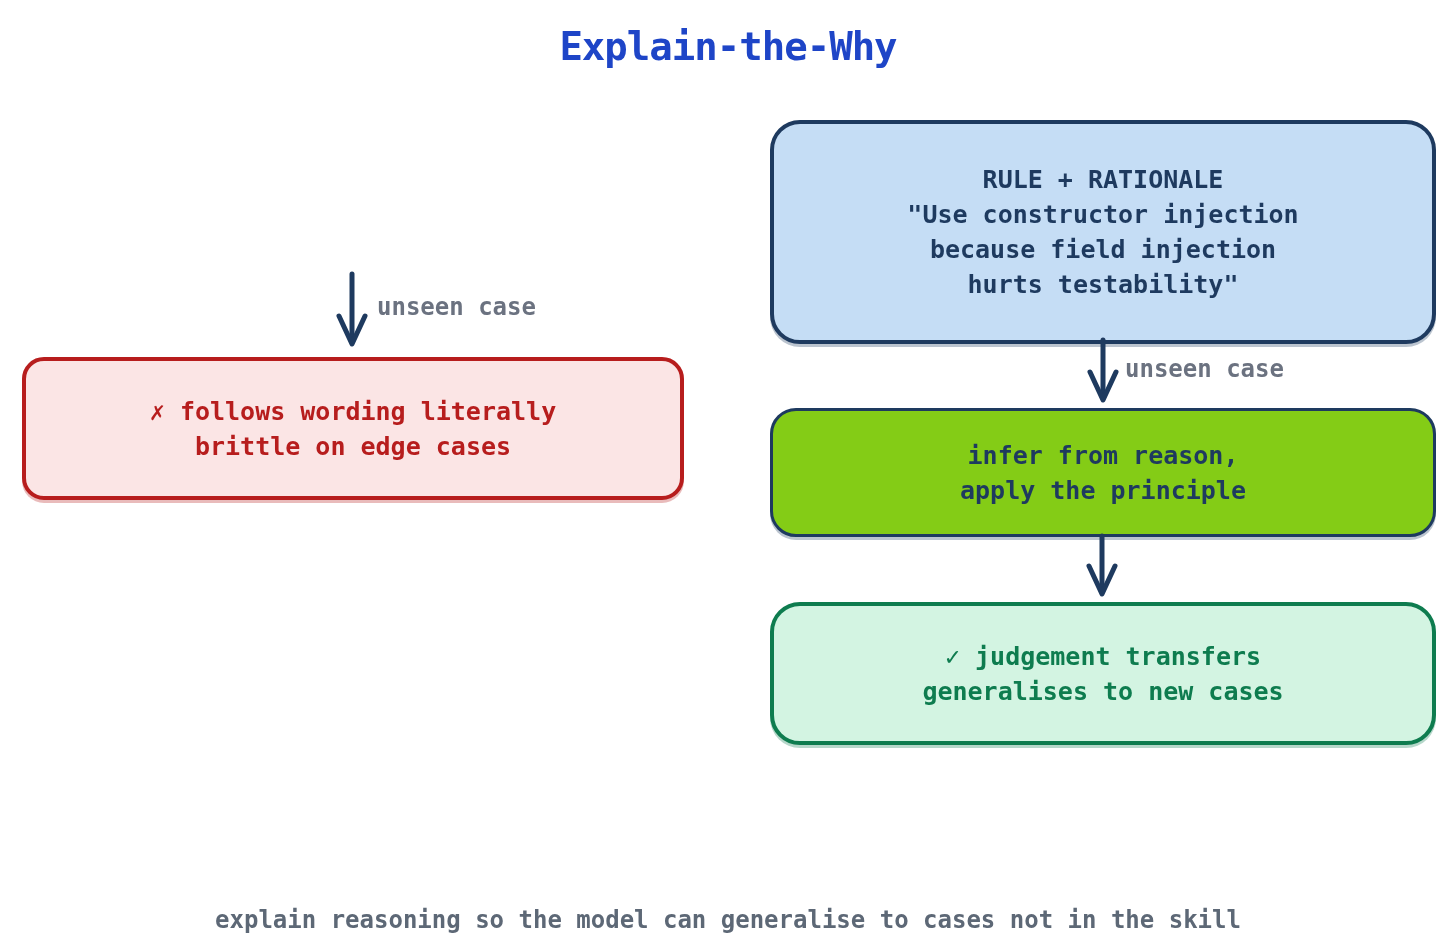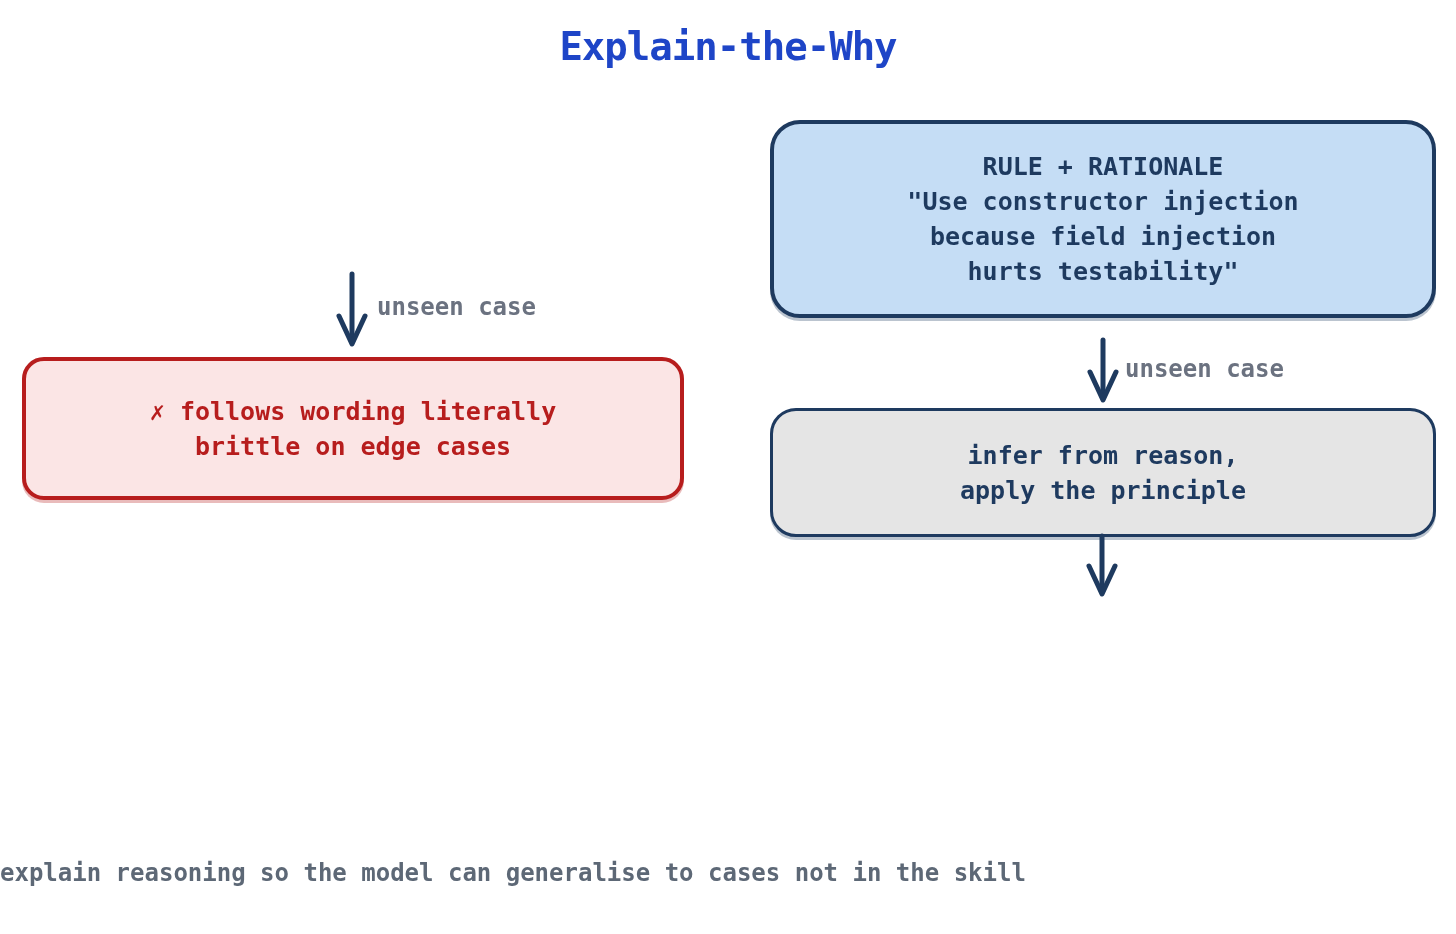--- a/index.html
+++ b/index.html
@@ -40,21 +40,21 @@
     white-space: pre;
   }
   .box.blue {
     background: var(--blue-fill, #c5ddf5);
     border: 4px solid var(--navy, #1e3a5f);
     border-radius: 30px;
     color: var(--navy, #1e3a5f);
     box-shadow: 0 3px 0 rgba(30,58,95,.30);
   }
   .box.plain {
-    background: #e5e5e5;
+    background: #84cc16;
     border: 3px solid var(--navy, #1e3a5f);
     border-radius: 26px;
     color: var(--navy, #1e3a5f);
     box-shadow: 0 3px 0 rgba(30,58,95,.30);
   }
   .box.red {
     background: var(--red-fill, #fbe5e5);
     border: 4px solid var(--red, #b71d1d);
     border-radius: 22px;
     color: var(--red, #b71d1d);
@@ -62,21 +62,21 @@
   }
   .box.green {
     background: var(--green-fill, #d3f4e2);
     border: 4px solid var(--green, #0e7c4f);
     border-radius: 30px;
     color: var(--green, #0e7c4f);
     box-shadow: 0 3px 0 rgba(14,124,79,.30);
   }
   #left-rule    { left: 20px;  top: 120px; width: 666px; height: 153px; }
   #left-result  { left: 22px;  top: 357px; width: 662px; height: 143px; }
-  #right-rule   { left: 770px; top: 120px; width: 666px; height: 198px; }
+  #right-rule   { left: 770px; top: 120px; width: 666px; height: 224px; }
   #right-infer  { left: 770px; top: 408px; width: 666px; height: 129px; }
   #right-result { left: 770px; top: 602px; width: 666px; height: 143px; }
 
   .arrow { position: absolute; overflow: visible; }
   .arrow line, .arrow polyline {
     stroke: var(--navy, #1e3a5f);
     stroke-width: 5;
     fill: none;
     stroke-linecap: round;
     stroke-linejoin: round;
@@ -91,22 +91,23 @@
     font-weight: bold;
     color: var(--label-gray, #6b7280);
     white-space: pre;
   }
   #label-left  { left: 377px;  top: 293px; }
   #label-right { left: 1125px; top: 355px; }
 
   .caption {
     position: absolute;
     left: 0;
-    top: 859px;
+    top: 906px;
     width: 100%;
+    text-align: center;
     font-size: 24px;
     font-weight: bold;
     color: var(--caption-gray, #5d6876);
   }
 </style>
 </head>
 <body>
 
 <div id="canvas">
 
@@ -140,16 +141,20 @@
   <div class="box plain" id="right-infer">
     <span>infer from reason,</span>
     <span>apply the principle</span>
   </div>
 
   <svg class="arrow" id="arrow-right2" width="60" height="64" aria-hidden="true">
     <line x1="30" y1="0" x2="30" y2="54"></line>
     <polyline points="17,30 30,58 43,30"></polyline>
   </svg>
 
+  <div class="box green" id="right-result">
+    <span>✓ judgement transfers</span>
+    <span>generalises to new cases</span>
+  </div>
 
   <div class="caption">explain reasoning so the model can generalise to cases not in the skill</div>
 
 </div>
 
 </body></html>

